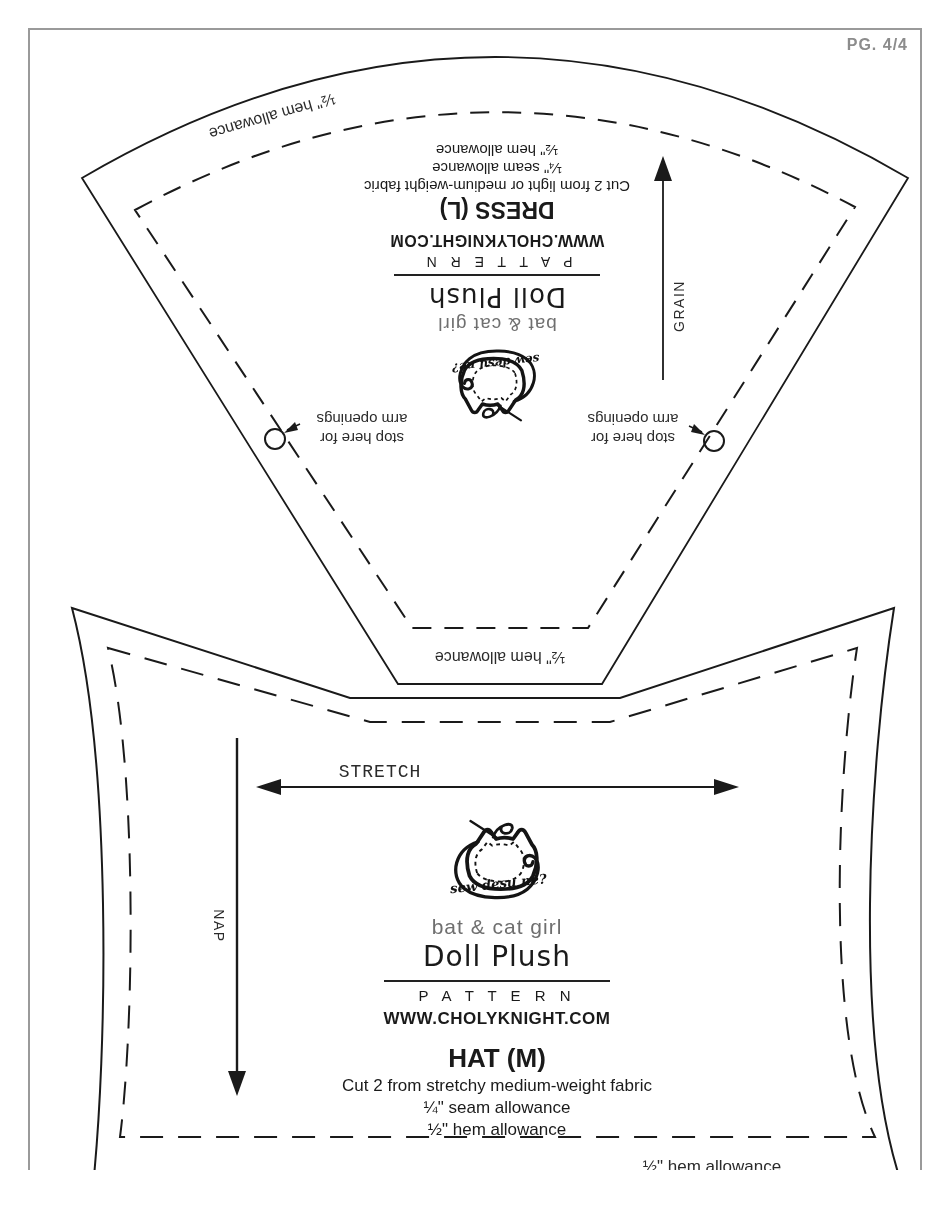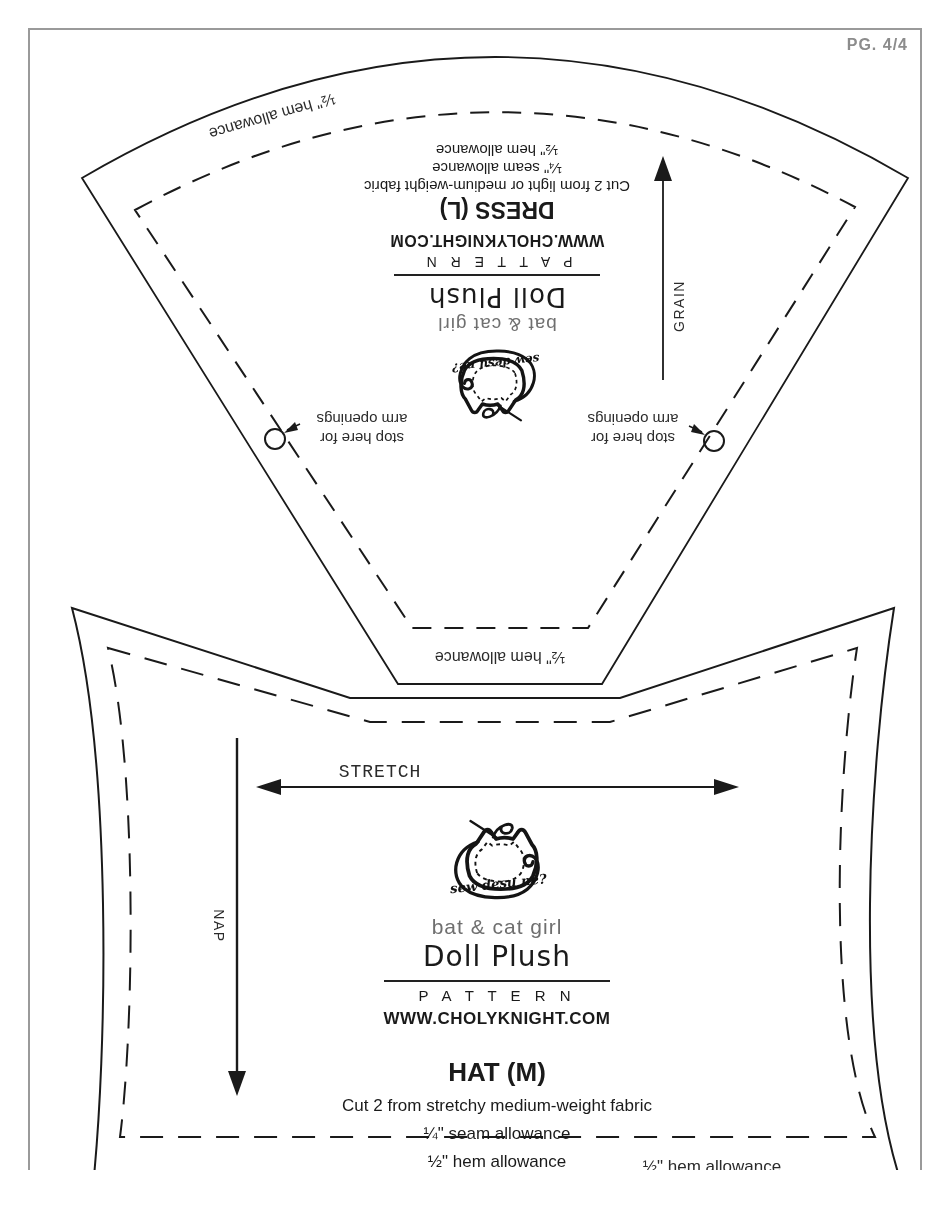--- a/index.html
+++ b/index.html
@@ -23,22 +23,22 @@
   .arm-lbl{font-size:15px;line-height:1.25;text-align:center;color:#2b2b2b;}
 
   .brand-block{position:absolute;width:440px;display:flex;flex-direction:column;align-items:center;text-align:center;}
   .brand-dress{left:277px;top:142px;transform:rotate(180deg);}
   .brand-hat{left:277px;top:818px;}
   .series{color:#6f6f6f;font-size:21px;letter-spacing:1px;margin-top:2px;}
   .product{font-size:28px;letter-spacing:1px;margin-top:1px;font-family:"DejaVu Sans",sans-serif;}
   .rule{width:226px;border-top:2px solid #222222;margin:7px 0 5px 0;height:0;}
   .pattern-word{font-size:15px;letter-spacing:5px;}
   .website{font-size:17px;font-weight:bold;letter-spacing:0.5px;margin-top:5px;}
-  .piece-name{font-size:26px;font-weight:bold;margin-top:28px;}
-  .note{font-size:17px;margin-top:8px;}
+  .piece-name{font-size:26px;font-weight:bold;margin-top:14px;}
+  .note{font-size:17px;margin-top:2px;}
   .brand-dress .series{font-size:19px;}
   .brand-dress .product{font-size:26px;}
   .brand-dress .rule{width:206px;margin:6px 0 4px 0;}
   .brand-dress .pattern-word{font-size:14px;}
   .brand-dress .website{font-size:16px;}
   .brand-dress .piece-name{font-size:23px;margin-top:8px;}
   .brand-dress .note{font-size:15px;margin-top:1px;}
 
   .logo-script{font-family:"DejaVu Serif",serif;font-style:italic;font-weight:bold;}
 </style>

